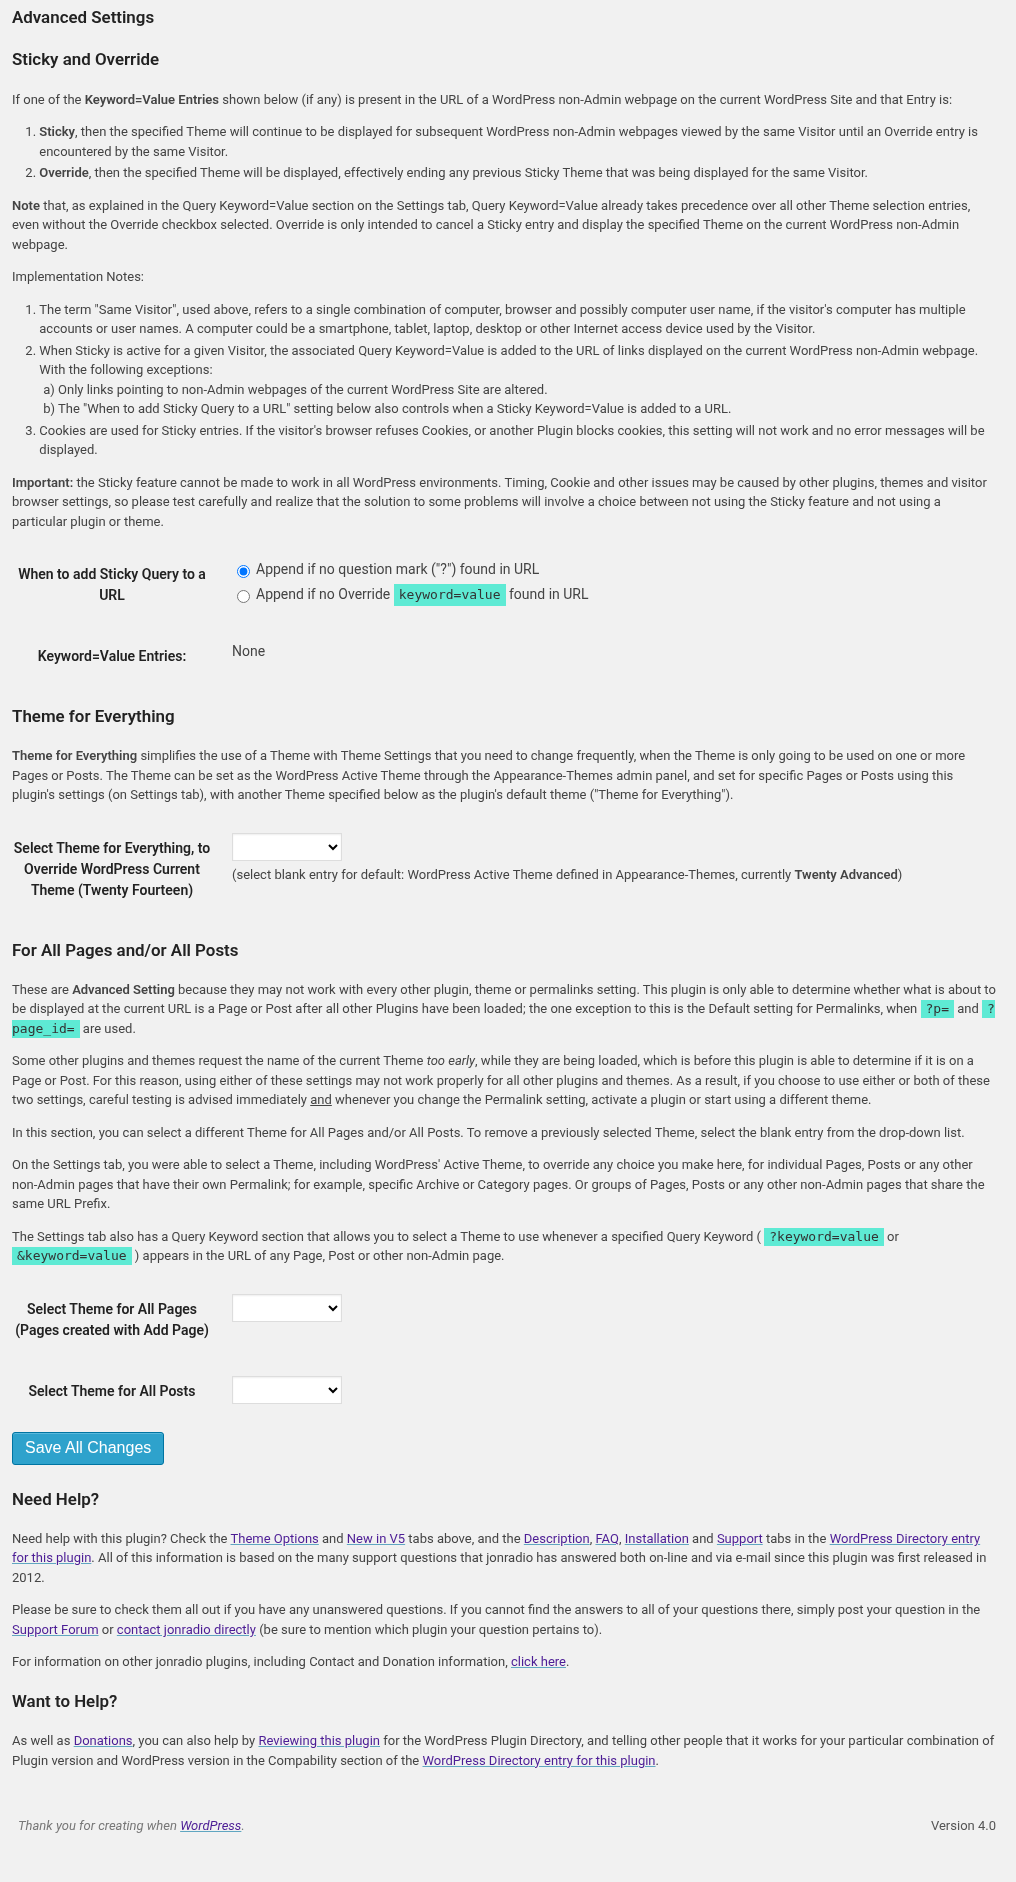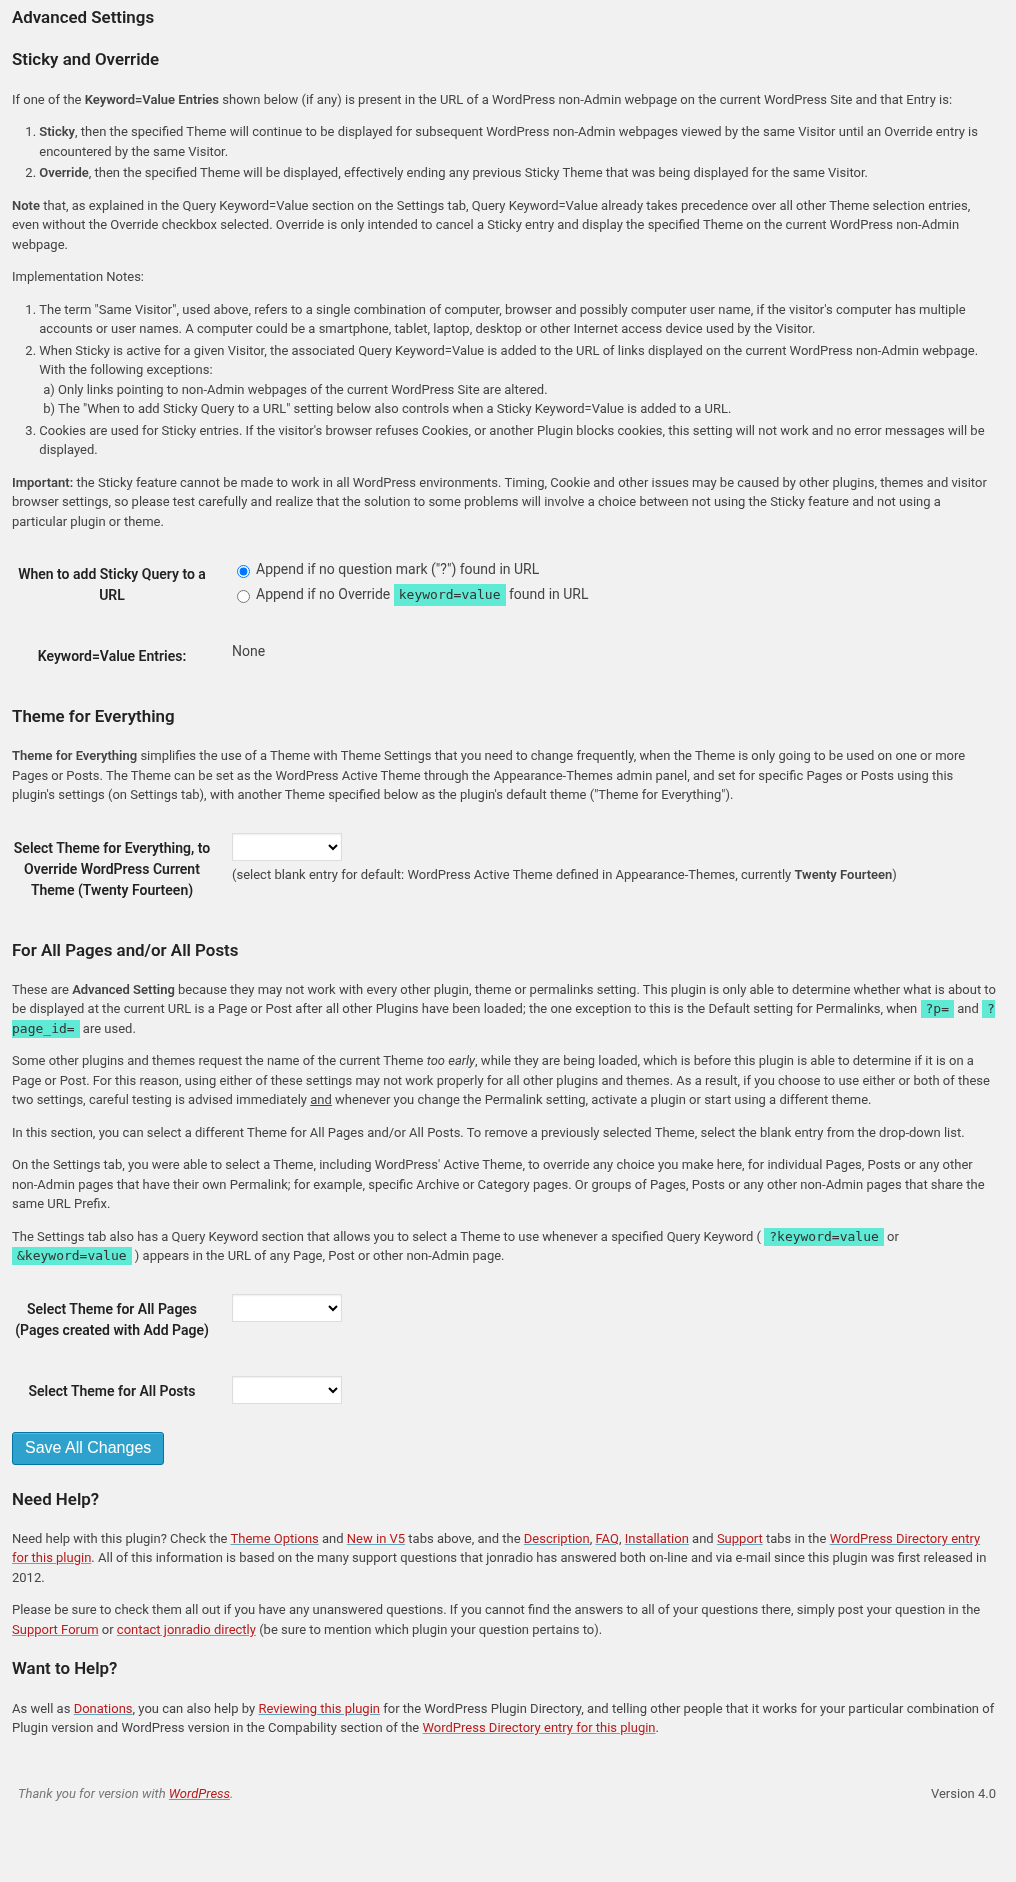--- a/index.html
+++ b/index.html
@@ -94,21 +94,21 @@
     color: #fff;
     border: 1px solid #0074a2;
     border-radius: 3px;
     padding: 6px 12px 7px;
     font-size: 16px;
     cursor: pointer;
     box-shadow: inset 0 1px 0 rgba(120,200,230,.6);
     margin: 10px 0 5px 0;
   }
   a {
-    color: #b91c1c;
+    color: #4c1d95;
     text-decoration: underline;
     text-decoration-color: rgba(0,116,162,0.6);
   }
   .note-desc {
     font-size: 13px;
     margin-top: 4px;
   }
   .footer-wrap {
     margin-top: 28px;
     padding: 18px 20px 18px 18px;
@@ -197,21 +197,21 @@
     <b>Theme for Everything</b><span> simplifies the use of a Theme with Theme Settings that you need to change frequently, when the Theme is only going to be used on one or more Pages or Posts. The Theme can be set as the WordPress Active Theme through the Appearance-Themes admin panel, and set for specific Pages or Posts using this plugin's settings (on Settings tab), with another Theme specified below as the plugin's default theme ("Theme for Everything").</span>
   </p>
 
   <table class="form-table">
     <tbody>
         <tr>
       <th>Select Theme for Everything, to Override WordPress Current Theme (Twenty Fourteen)</th>
       <td>
         <select><option></option></select>
         <div class="note-desc">
-          <span>(select blank entry for default: WordPress Active Theme defined in Appearance-Themes, currently </span><b>Twenty Fourteen</b><span>)</span>
+          <span>(select blank entry for default: WordPress Active Theme defined in Appearance-Themes, currently </span><b>Twenty Advanced</b><span>)</span>
         </div>
       </td>
     </tr>
   </tbody>
     </table>
 
   <h3>For All Pages and/or All Posts</h3>
 
   <p>
     <span>These are </span><b>Advanced Setting</b><span> because they may not work with every other plugin, theme or permalinks setting. This plugin is only able to determine whether what is about to be displayed at the current URL is a Page or Post after all other Plugins have been loaded; the one exception to this is the Default setting for Permalinks, when </span> <code class="tag">?p=</code> <span> and </span> <code class="tag">?page_id=</code> <span> are used.</span>
@@ -246,27 +246,30 @@
   <h3>Need Help?</h3>
 
   <p>
     <span>Need help with this plugin? Check the </span><a href="#">Theme Options</a><span> and </span><a href="#">New in V5</a><span> tabs above, and the </span><a href="#">Description</a><span>, </span><a href="#">FAQ</a><span>, </span><a href="#">Installation</a><span> and </span><a href="#">Support</a><span> tabs in the </span><a href="#">WordPress Directory entry for this plugin</a><span>. All of this information is based on the many support questions that jonradio has answered both on-line and via e-mail since this plugin was first released in 2012.</span>
   </p>
 
   <p>
     <span>Please be sure to check them all out if you have any unanswered questions. If you cannot find the answers to all of your questions there, simply post your question in the </span><a href="#">Support Forum</a><span> or </span><a href="#">contact jonradio directly</a><span> (be sure to mention which plugin your question pertains to).</span>
   </p>
 
+  <p>
+    <span>For information on other jonradio plugins, including Contact and Donation information, </span><a href="#">click here</a><span>.</span>
+  </p>
 
   <h3>Want to Help?</h3>
 
   <p>
     <span>As well as </span><a href="#">Donations</a><span>, you can also help by </span><a href="#">Reviewing this plugin</a><span> for the WordPress Plugin Directory, and telling other people that it works for your particular combination of Plugin version and WordPress version in the Compability section of the </span><a href="#">WordPress Directory entry for this plugin</a><span>.</span>
   </p>
 
 </div>
 
 <div class="footer-wrap">
   <div>
-    <span>Thank you for version with </span><a href="#">WordPress</a><span>.</span>
+    <span>Thank you for creating when </span><a href="#">WordPress</a><span>.</span>
   </div>
   <div class="ver">Version 4.0</div>
 </div>
 
 </body></html>

